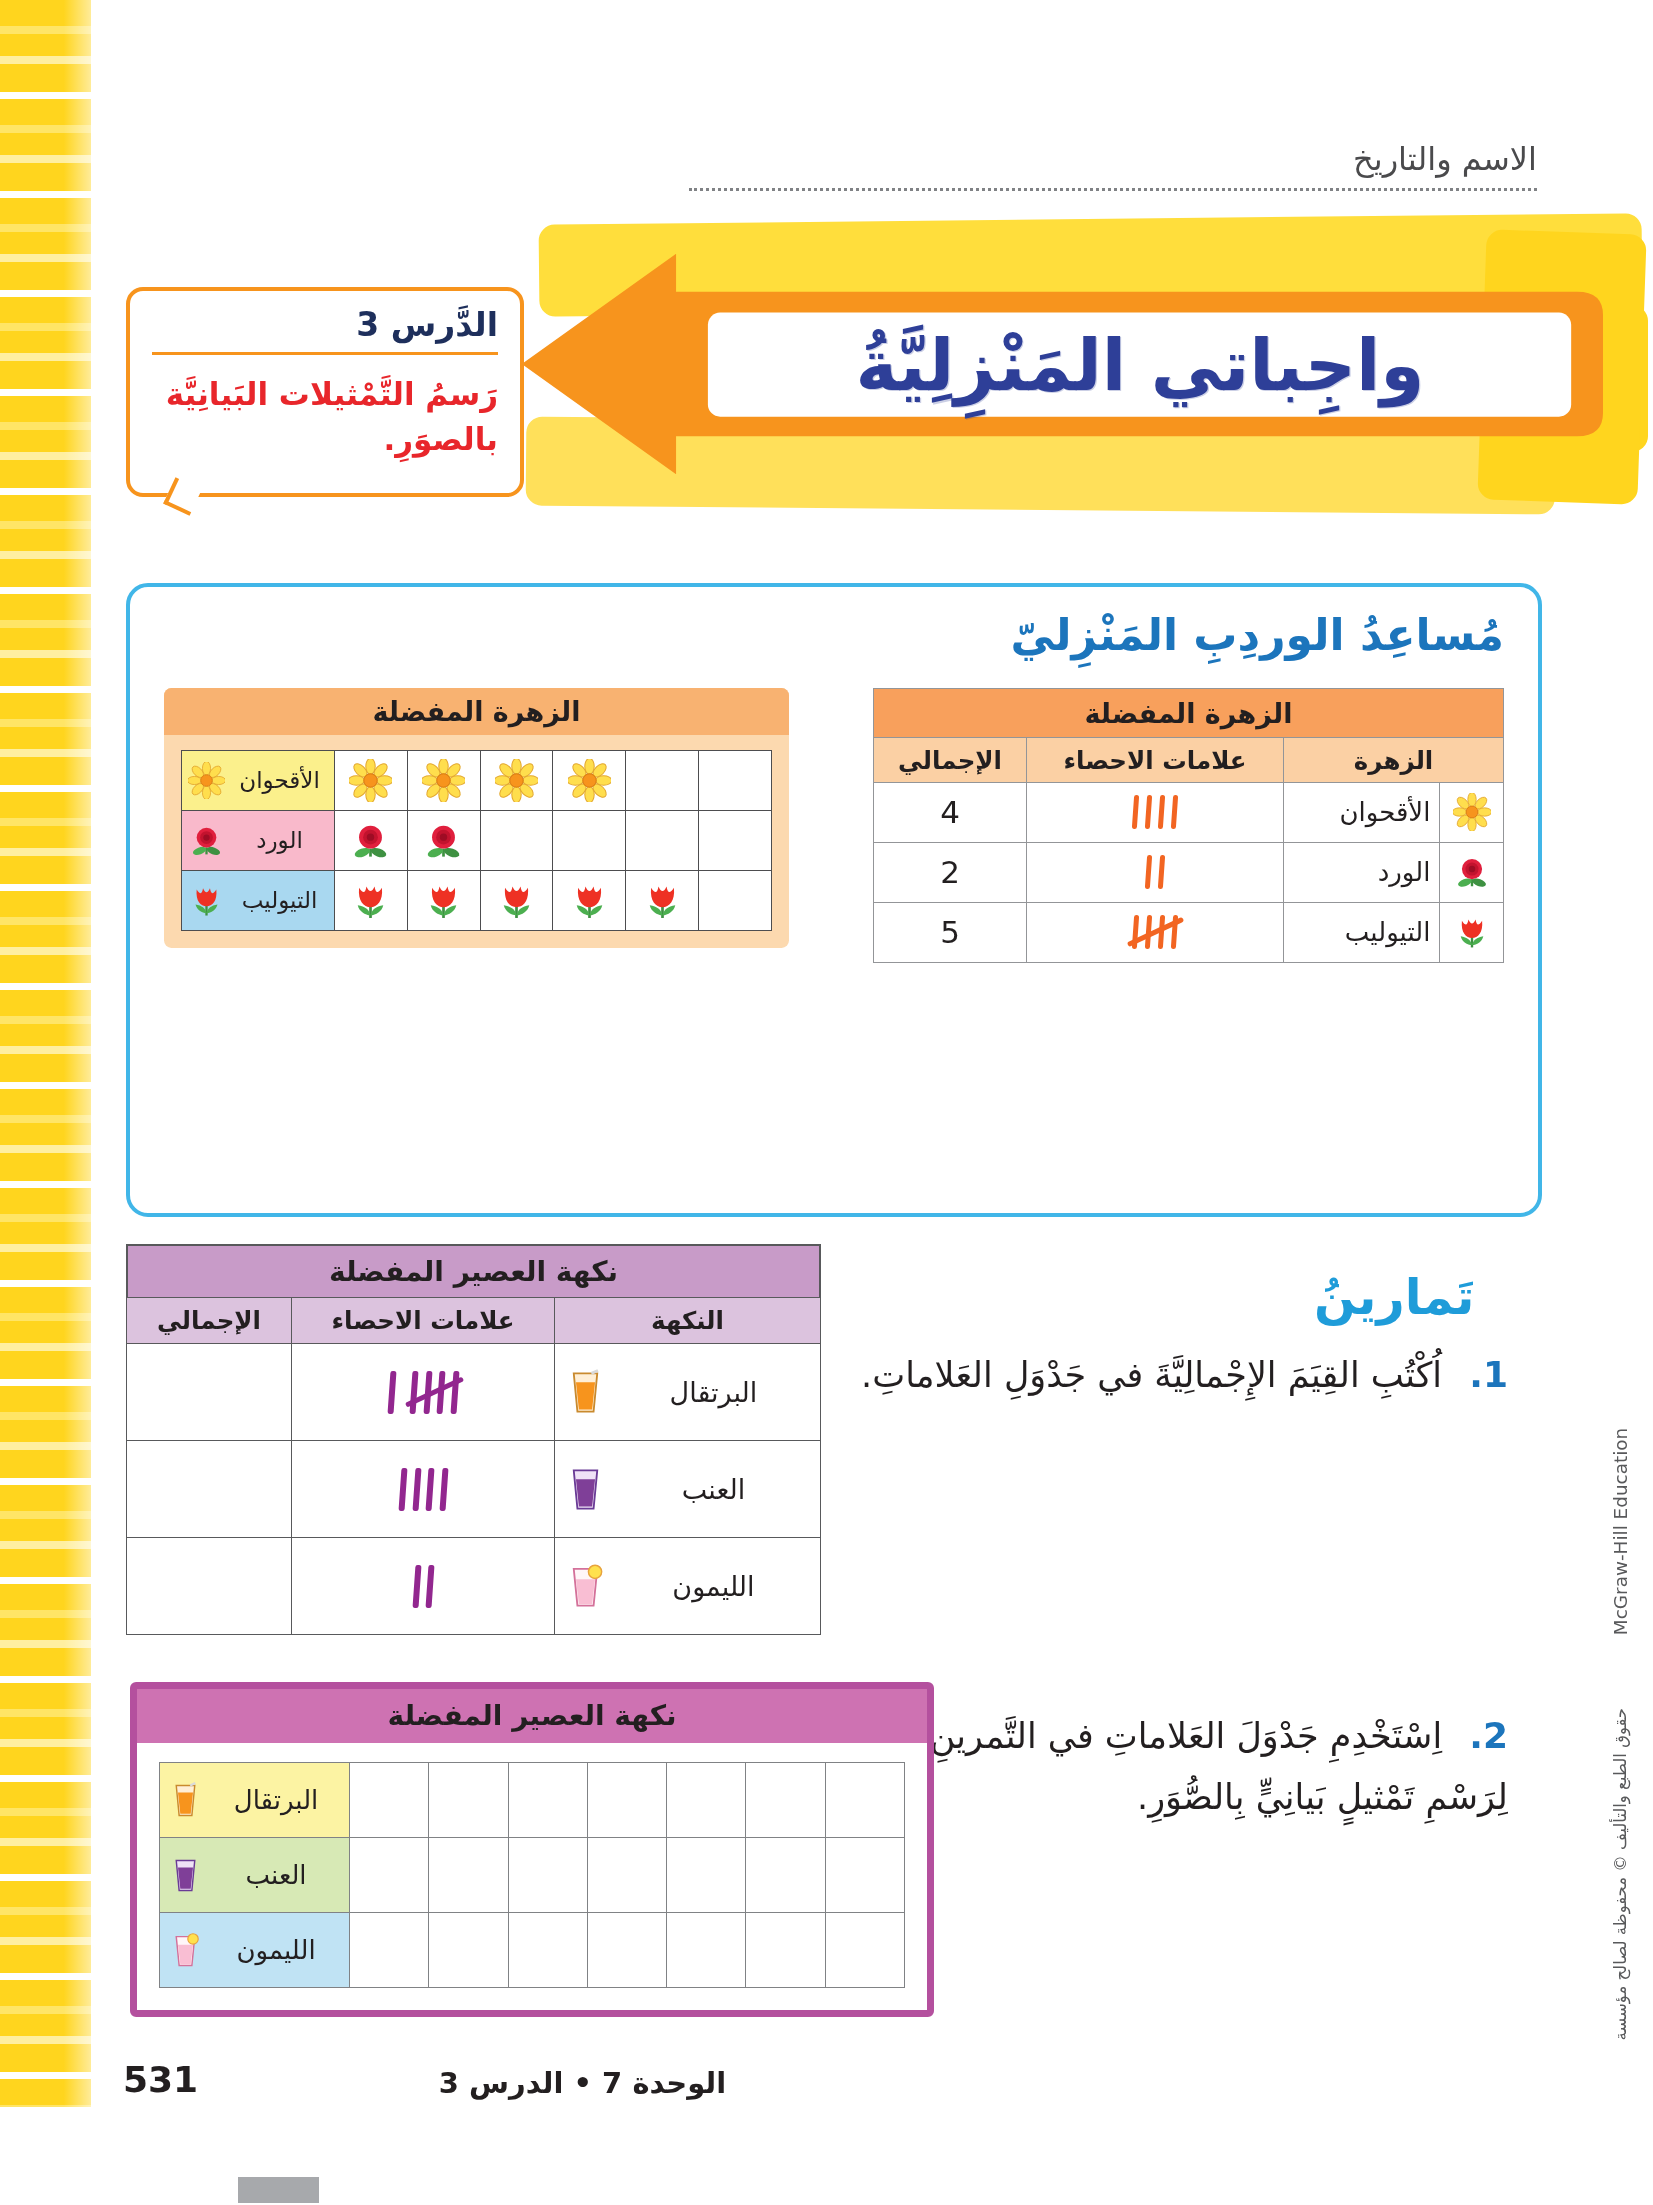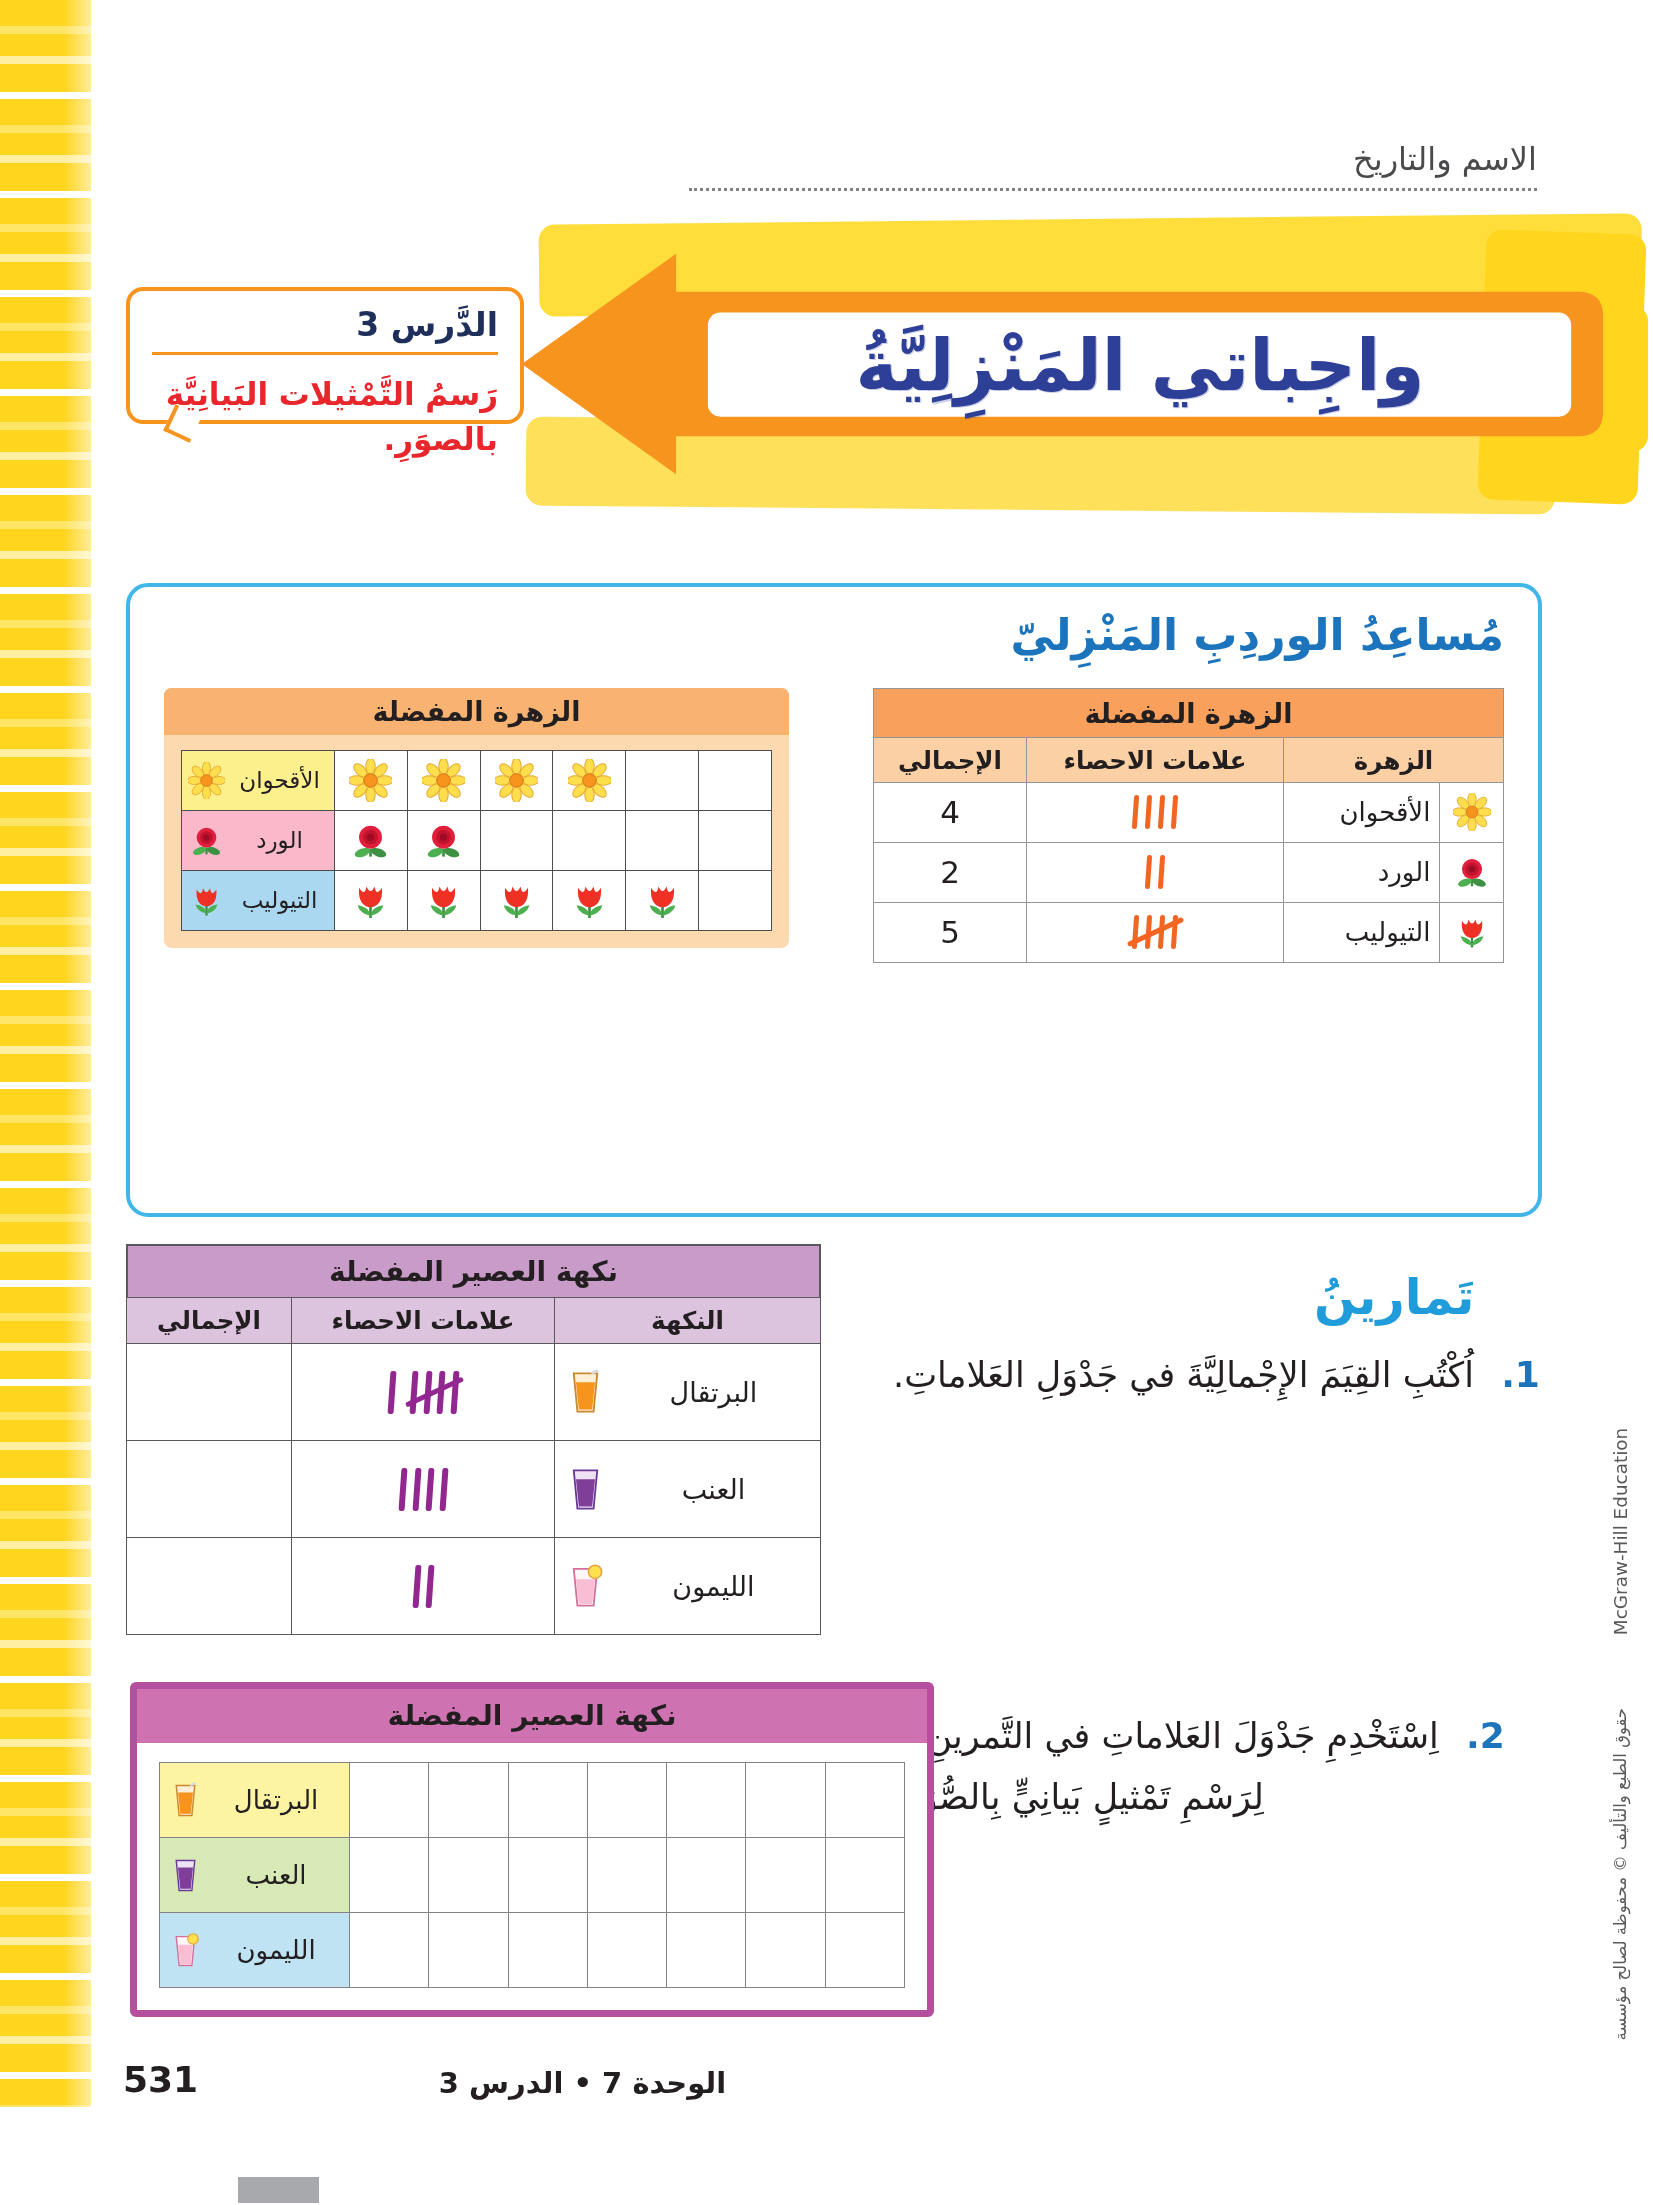--- a/index.html
+++ b/index.html
@@ -38,21 +38,21 @@
   .arrow-wrap svg { position:absolute; left:0; top:0; }
   .arrow-title {
     position:absolute; left:190px; top:69px; width:864px; height:104px;
     display:flex; align-items:center; justify-content:center;
     direction:rtl; font-size:71px; font-weight:bold; color:#2E3F98;
     text-shadow:1.2px 1.2px 0 rgba(46,63,152,.25);
   }
 
   
   .lesson-bubble {
-    position:absolute; left:126px; top:287px; width:398px; height:137px;
+    position:absolute; left:126px; top:287px; width:398px; height:210px;
     background:#fff; border:4.9px solid #F7941D; border-radius:17px;
     padding:13.5px 22px; direction:rtl;
   }
   .lesson-label {
     font-size:33px; font-weight:bold; color:#1E2F5C; text-align:right;
     padding-bottom:8.6px; border-bottom:3.1px solid #F7941D;
   }
   .lesson-objective {
     margin-top:17px; font-size:31px; font-weight:bold; color:#E8262B;
     text-align:right; line-height:1.45;
@@ -104,21 +104,21 @@
   .h-picto tr:nth-child(2) .pg-label { background:#F9B9CB; }
   .h-picto tr:nth-child(3) .pg-label { background:#A9D8F0; }
   .pg-cell { text-align:center; background:#fff; }
 
   
   .ex-heading {
     position:absolute; left:1314px; top:1269px; width:227px;
     direction:rtl; text-align:left; font-size:49px; font-weight:bold; color:#1F9CD9;
   }
   .ex-text {
-    position:absolute; left:893px; width:668px; direction:rtl; text-align:left;
+    position:absolute; left:840px; width:668px; direction:rtl; text-align:right;
     font-size:35px; line-height:1.75; color:#231F20;
   }
   .ex1-text { top:1343px; }
   .ex2-text { top:1704px; }
   .ex-num { color:#1C75BC; font-weight:bold; margin-left:16px; font-size:36px; }
 
   
   .ex1-table { position:absolute; left:126px; top:1244px; width:695px; }
   .ex1-title {
     background:#C89BC8; border:2.5px solid #58595B; border-bottom:none;

